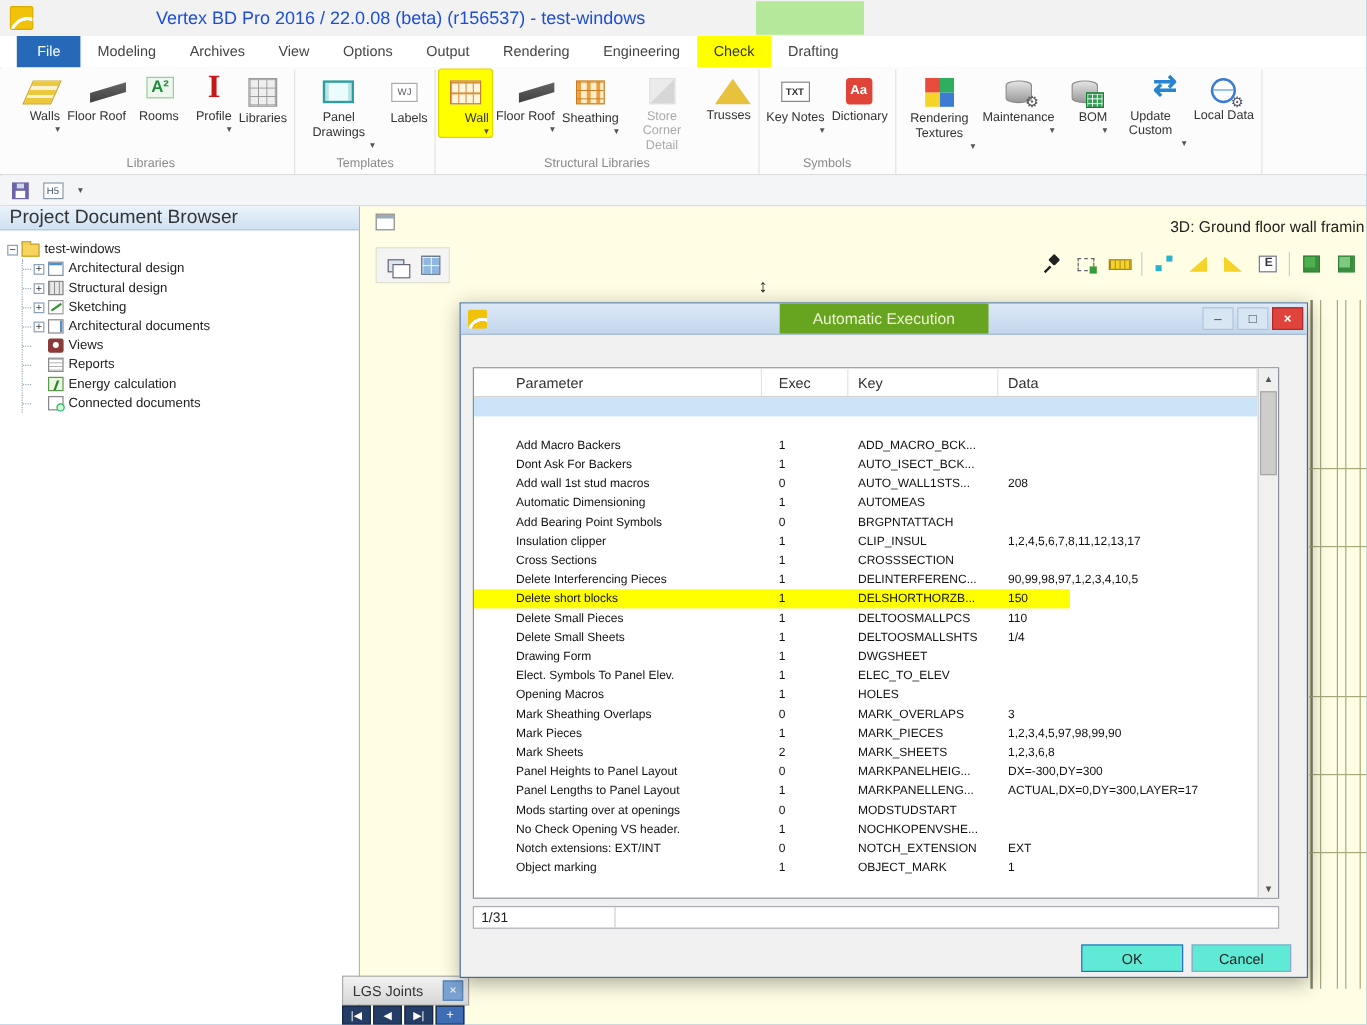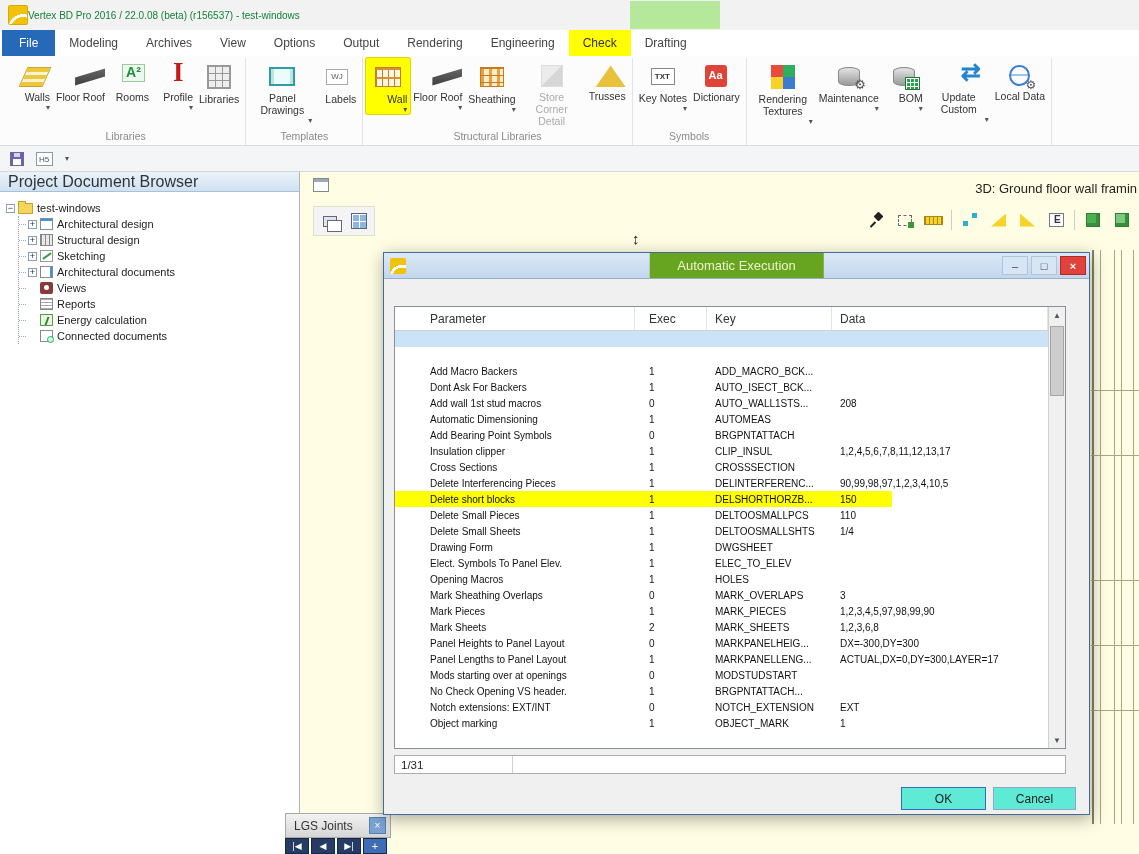--- a/index.html
+++ b/index.html
@@ -4,24 +4,24 @@
 <style>
   *{box-sizing:border-box;margin:0;padding:0}
   html,body{font-family:"Liberation Sans",sans-serif}
   #stage{position:relative;width:1139px;height:854px;background:#f0f0f0;overflow:hidden;
          box-shadow:inset 0 0 0 1px #5a8cc0}
   
   #titlebar{height:30px;display:flex;align-items:center;background:#f2f2f2;position:relative}
   .applogo{width:20px;height:20px;margin-left:8px;border-radius:2px;background:
      radial-gradient(circle at 75% 120%, transparent 42%, #fff 43% 52%, transparent 53%),#f2c20a;
      box-shadow:0 0 0 1px #d8ab00 inset}
-  #title-text{font-size:10px;color:#15803d}
+  #title-text{margin-left:102px;font-size:15px;color:#1d4ed8}
   .artifact{position:absolute;left:630px;top:1px;width:90px;height:28px;background:#b6e89c}
   
-  #menubar{height:26px;background:#fff;display:flex;align-items:stretch;padding-left:2px}
+  #menubar{height:26px;background:#fff;display:flex;align-items:stretch;padding-left:14px}
   .tab{padding:0 14px;font-size:12px;color:#444;display:flex;align-items:center}
   .tab.file{background:#2569b8;color:#fff;padding:0 17px}
   .tab.hl{background:#ffff00;color:#333}
   
   #ribbon{height:90px;background:#fcfcfc;border-bottom:1px solid #dcdcdc;display:flex;padding:2px 2px 0 6px}
   .rgroup{display:flex;flex-direction:column;border-right:1px solid #e3e3e3;padding:0 3px}
   .rbtns{display:flex;align-items:flex-start;flex:1}
   .rglabel{font-size:10.5px;color:#8a8a8a;text-align:center;padding:0 2px 3px;min-height:14px}
   .rbtn{min-width:44px;max-width:66px;display:flex;flex-direction:column;align-items:flex-end;
         padding:3px 3px 1px;font-size:10.5px;color:#333;text-align:center;line-height:1.12;border-radius:2px}
@@ -612,21 +612,21 @@
             </div>
             <div class="trow">
               <div class="tc c0">Mods starting over at openings</div>
               <div class="tc c1">0</div>
               <div class="tc c2">MODSTUDSTART</div>
               <div class="tc c3"></div>
             </div>
             <div class="trow">
               <div class="tc c0">No Check Opening VS header.</div>
               <div class="tc c1">1</div>
-              <div class="tc c2">BRGPNTATTACH...</div>
+              <div class="tc c2">NOCHKOPENVSHE...</div>
               <div class="tc c3"></div>
             </div>
             <div class="trow">
               <div class="tc c0">Notch extensions: EXT/INT</div>
               <div class="tc c1">0</div>
               <div class="tc c2">NOTCH_EXTENSION</div>
               <div class="tc c3">EXT</div>
             </div>
             <div class="trow">
               <div class="tc c0">Object marking</div>

